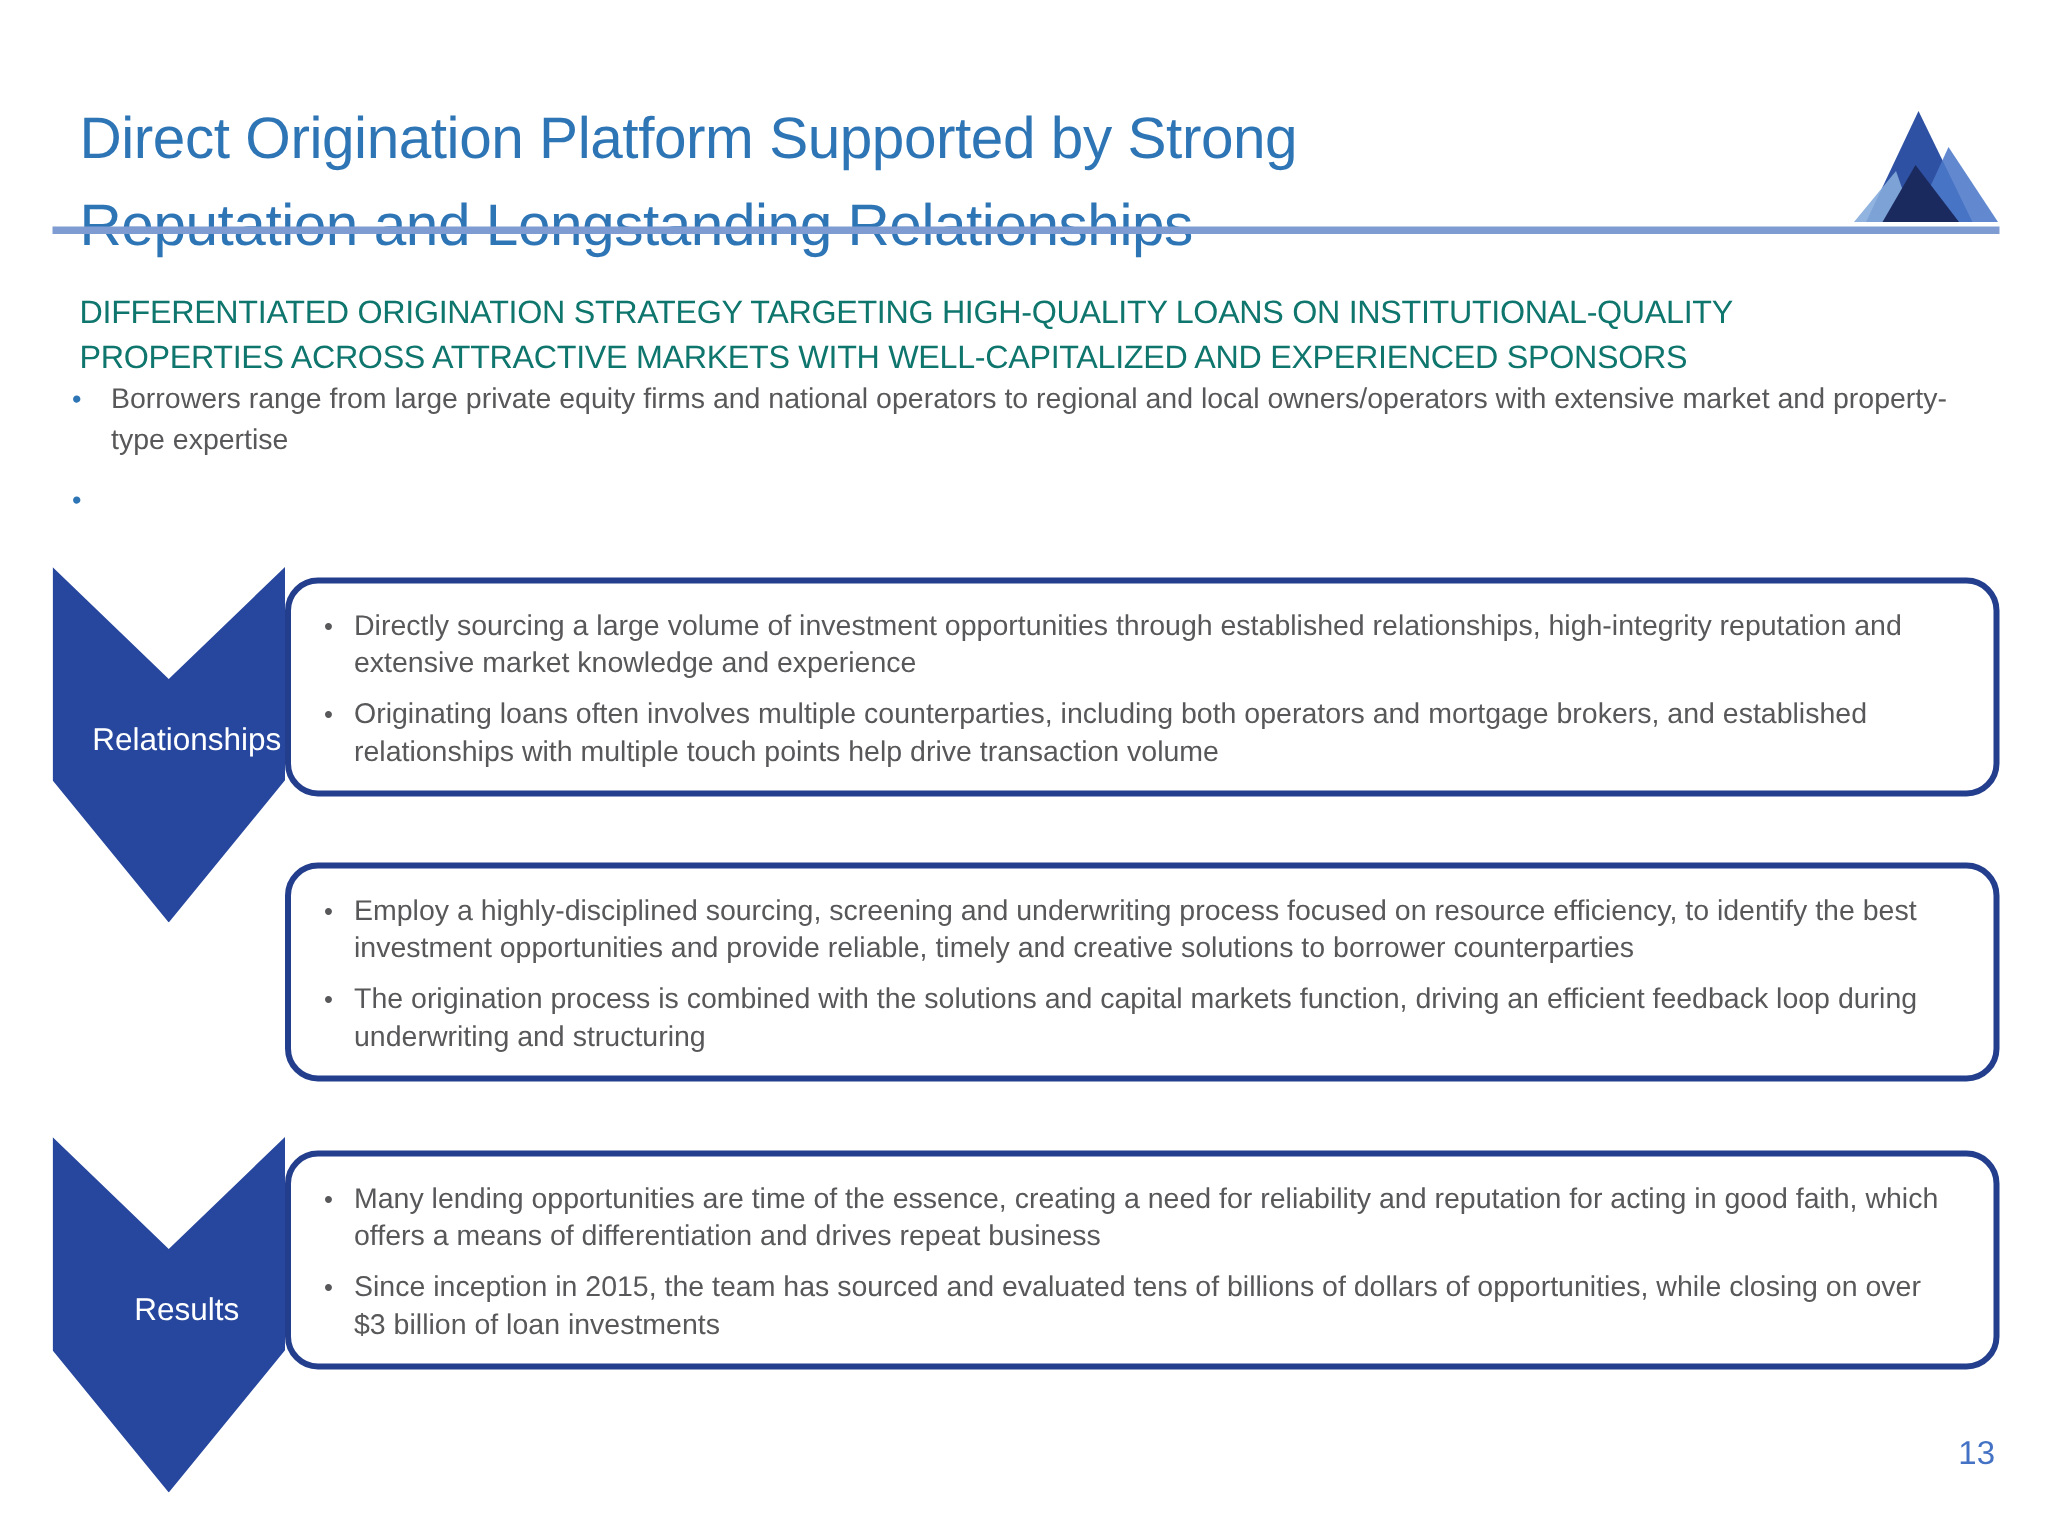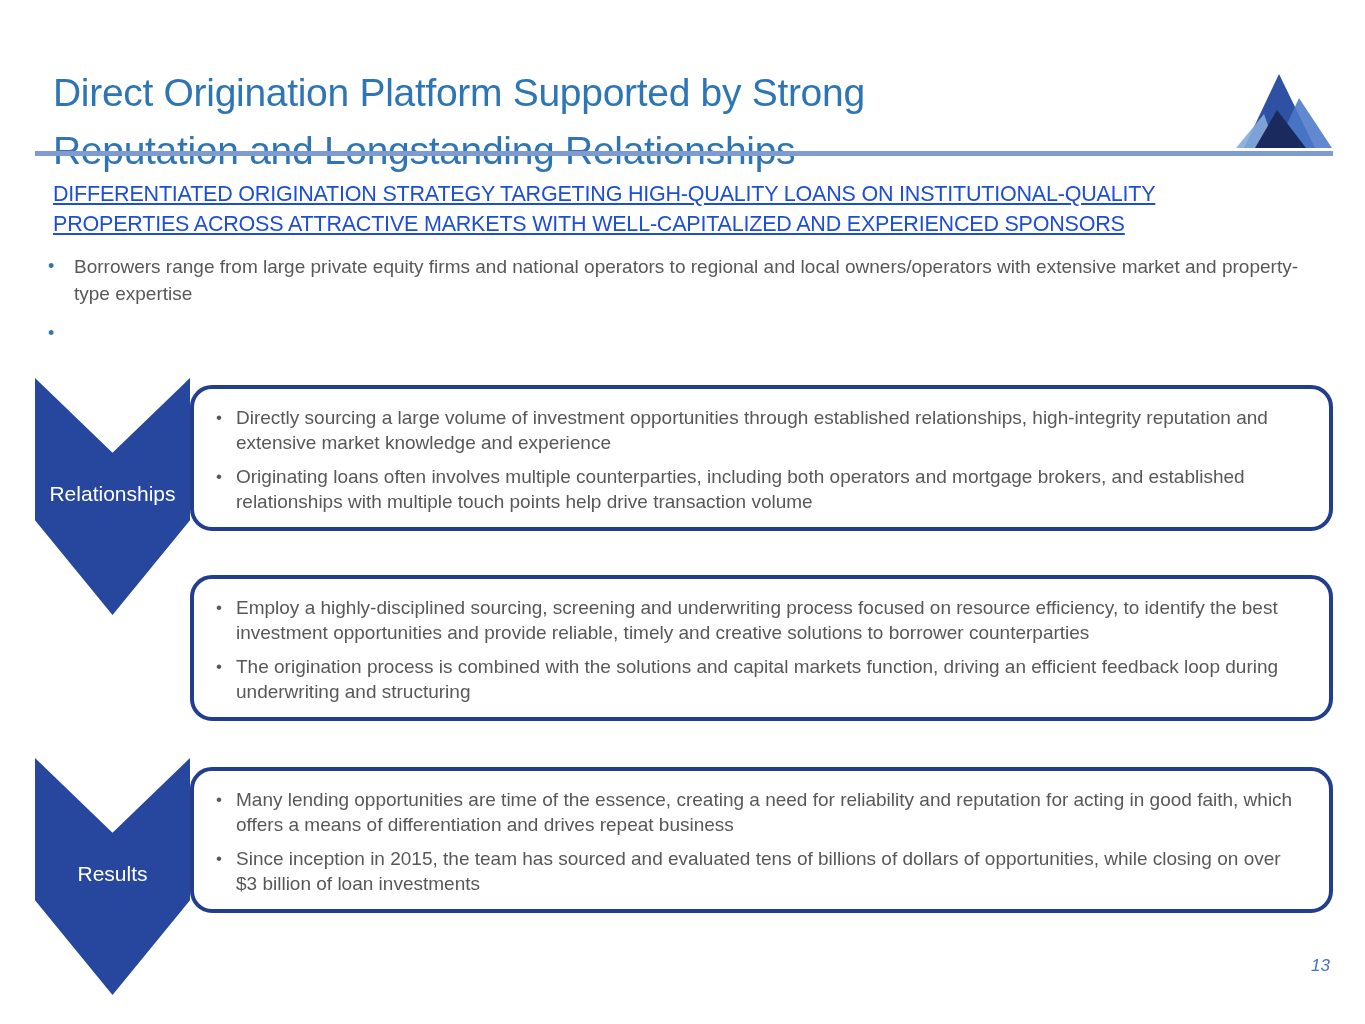--- a/index.html
+++ b/index.html
@@ -13,54 +13,53 @@
     font-size:39px;line-height:58px;font-weight:400;color:#2e75b6;
     letter-spacing:-0.3px;
     margin-top:38px;
   }
   
   .logo{position:absolute;left:1236px;top:72px;width:97px;height:77px;}
   
   .divider{position:absolute;left:35px;top:151px;width:1298px;height:5px;background:#7e9cd2;}
   
   .subtitle{
-    position:absolute;left:53px;top:179px;width:1185px;
-    font-size:21.5px;line-height:30px;color:#1d4ed8;font-weight:400;
+    position:absolute;left:53px;top:193px;width:1185px;
+    font-size:21.5px;line-height:30px;color:#0f766e;font-weight:400;
     letter-spacing:-0.2px;
-    text-decoration:underline;
   }
   
   .intro-bullets{position:absolute;left:48px;top:253px;width:1260px;}
   .intro-bullet{display:flex;gap:12px;font-size:19px;line-height:27px;color:#58585a;}
   .intro-bullet + .intro-bullet{margin-top:13px;}
   .intro-bullet .marker{color:#2e75b6;flex:0 0 14px;font-size:18px;line-height:27px;}
   
   .chevron{
     position:absolute;left:35px;width:155px;height:237px;background:#27479e;
     clip-path:polygon(0 0,50% 31.5%,100% 0,100% 60%,50% 100%,0 60%);
   }
   .chevron .chev-label{
     position:absolute;top:44%;left:0;width:100%;text-align:center;
-    color:#ffffff;font-size:21px;font-weight:400;
+    color:#ffffff;font-size:21px;font-weight:400;padding-left:12px;
   }
   .chev-1{top:378px;} .chev-2{top:568px;} .chev-3{top:758px;}
   
   .content-box{
     position:absolute;left:190px;width:1143px;height:146px;
     border:4px solid #233e8c;border-radius:22px;background:#ffffff;
     box-sizing:border-box;display:flex;flex-direction:column;justify-content:center;
     gap:9px;padding:10px 28px 8px 22px;
   }
   .box-1{top:385px;} .box-2{top:575px;} .box-3{top:767px;}
   .box-bullet{display:flex;gap:8px;font-size:19px;line-height:25px;color:#58585a;}
   .box-bullet .marker{flex:0 0 12px;color:#58585a;font-size:17px;line-height:25px;}
   
   .page-number{
     position:absolute;left:1290px;top:956px;width:40px;text-align:right;
-    font-size:17px;font-style:italic;color:#4472c4;
+    font-size:22px;color:#4472c4;
   }
 </style>
 </head>
 <body>
 
 <div class="slide">
 
   <div class="title">
     <div>Direct Origination Platform Supported by Strong</div>
     <div>Reputation and Longstanding Relationships</div>

